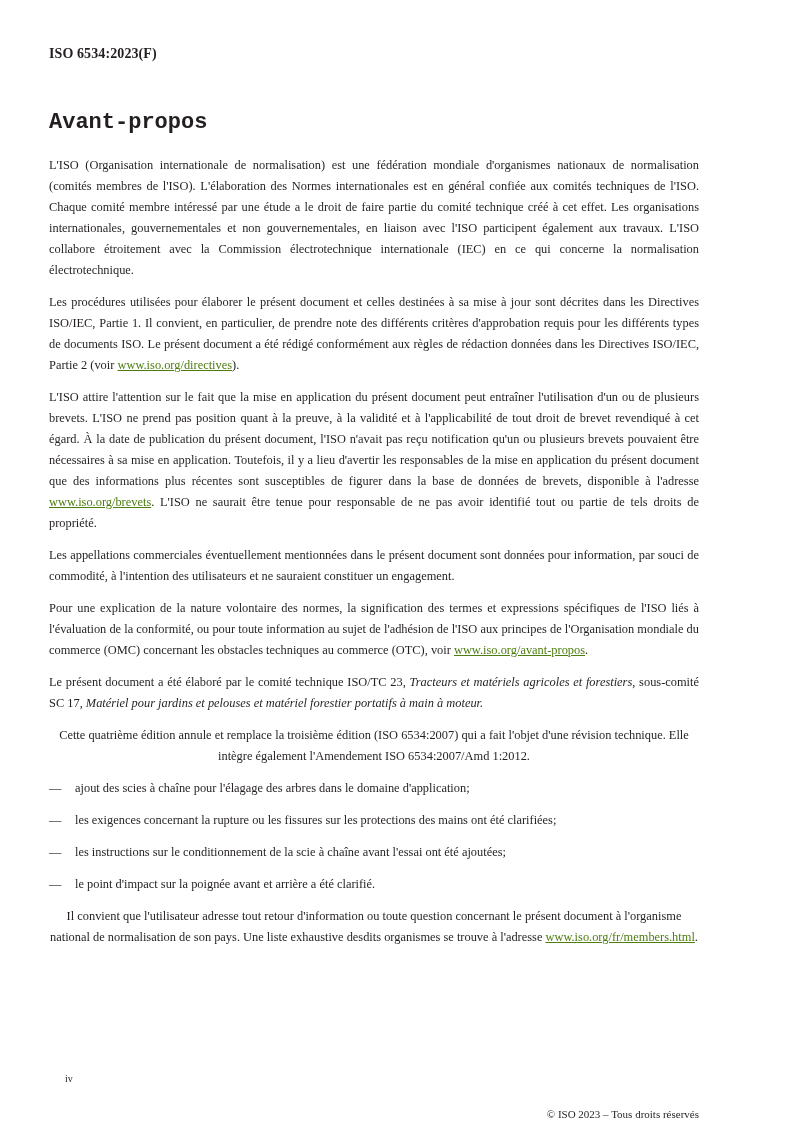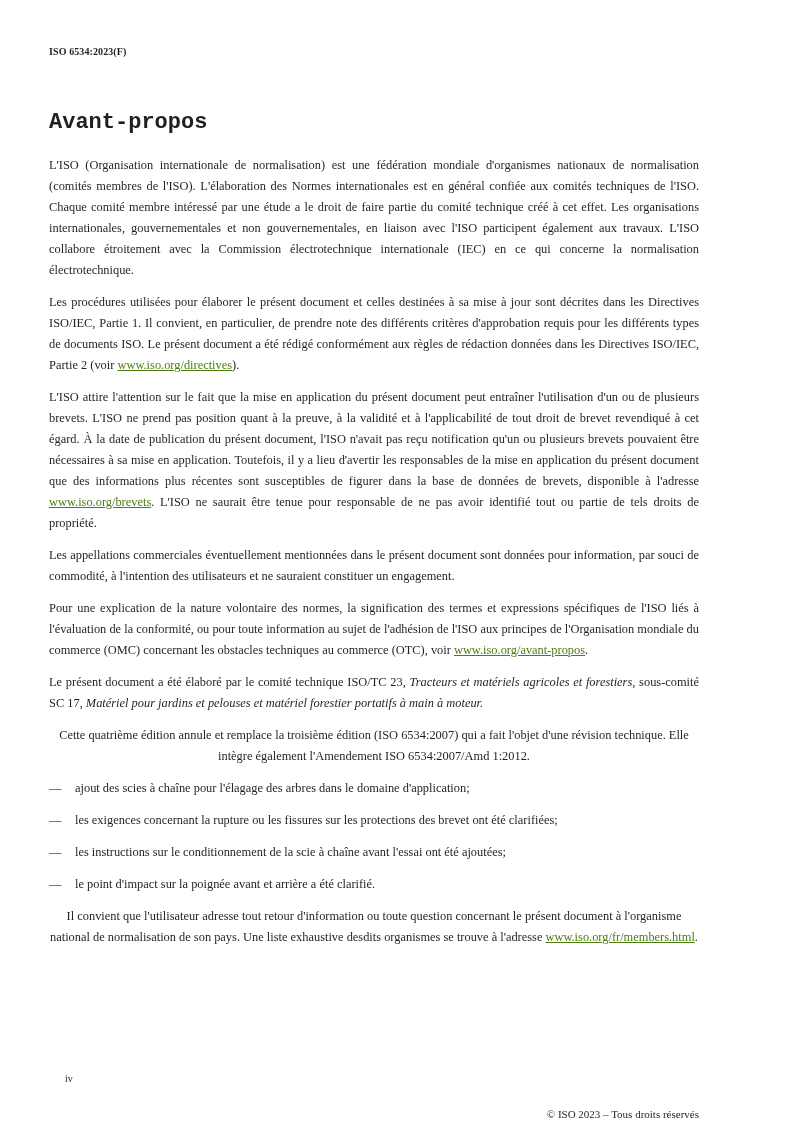--- a/index.html
+++ b/index.html
@@ -1,18 +1,18 @@
 <!DOCTYPE html>
 <html><head>
 <meta charset="utf-8">
 <style>
   html, body { margin: 0; padding: 0; background: #ffffff; }
   body { width: 793px; height: 1122px; position: relative; overflow: hidden;
          font-family: "Liberation Serif", "DejaVu Serif", serif; color: #231f20; }
-  .hdr { position: absolute; left: 49px; top: 46px; font-size: 10px; font-weight: bold; letter-spacing: 0.1px; }
+  .hdr { position: absolute; left: 49px; top: 46px; font-size: 14px; font-weight: bold; letter-spacing: 0.1px; }
   .title { position: absolute; left: 49px; top: 110px; font-size: 22px; font-weight: bold; margin: 0; font-family: Liberation Mono, monospace; }
   .body { position: absolute; left: 49px; top: 155px; width: 650px; font-size: 12.4px; line-height: 21px; }
   .body p { margin: 0 0 11px 0; text-align: justify; }
   .body p.last-left { text-align: center; }
   a { color: #4d7c0f; text-decoration: underline; }
   em { font-style: italic; }
   ul.dash { list-style: none; margin: 0; padding: 0; }
   ul.dash li { position: relative; padding-left: 26px; margin: 0 0 11px 0; }
   ul.dash li .dash-mark { position: absolute; left: 0; top: 0; }
   .footer-left { position: absolute; left: 49px; top: 1073px; font-size: 10px; margin-left: 16px; }
@@ -36,21 +36,21 @@
 
   <p><span>Pour une explication de la nature volontaire des normes, la signification des termes et expressions spécifiques de l'ISO liés à l'évaluation de la conformité, ou pour toute information au sujet de l'adhésion de l'ISO aux principes de l'Organisation mondiale du commerce (OMC) concernant les obstacles techniques au commerce (OTC), voir </span><a>www.iso.org/avant-propos</a><span>.</span></p>
 
   <p><span>Le présent document a été élaboré par le comité technique ISO/TC 23, </span><em>Tracteurs et matériels agricoles et forestiers</em><span>, sous-comité SC 17, </span><em>Matériel pour jardins et pelouses et matériel forestier portatifs à main à moteur</em><em>.</em></p>
 
   <p class="last-left">Cette quatrième édition annule et remplace la troisième édition (ISO 6534:2007) qui a fait l'objet d'une révision technique. Elle intègre également l'Amendement ISO 6534:2007/Amd 1:2012.</p>
 
 
   <ul class="dash">
     <li><span class="dash-mark">—</span><span>ajout des scies à chaîne pour l'élagage des arbres dans le domaine d'application;</span></li>
-    <li><span class="dash-mark">—</span><span>les exigences concernant la rupture ou les fissures sur les protections des brevet ont été clarifiées;</span></li>
+    <li><span class="dash-mark">—</span><span>les exigences concernant la rupture ou les fissures sur les protections des mains ont été clarifiées;</span></li>
     <li><span class="dash-mark">—</span><span>les instructions sur le conditionnement de la scie à chaîne avant l'essai ont été ajoutées;</span></li>
     <li><span class="dash-mark">—</span><span>le point d'impact sur la poignée avant et arrière a été clarifié.</span></li>
   </ul>
 
   <p class="last-left"><span>Il convient que l'utilisateur adresse tout retour d'information ou toute question concernant le présent document à l'organisme national de normalisation de son pays. Une liste exhaustive desdits organismes se trouve à l'adresse </span><a>www.iso.org/fr/members.html</a><span>.</span></p>
 </div>
 
 <div class="footer-left">iv</div>
 <div class="footer-right">© ISO 2023 – Tous droits réservés</div>
 

